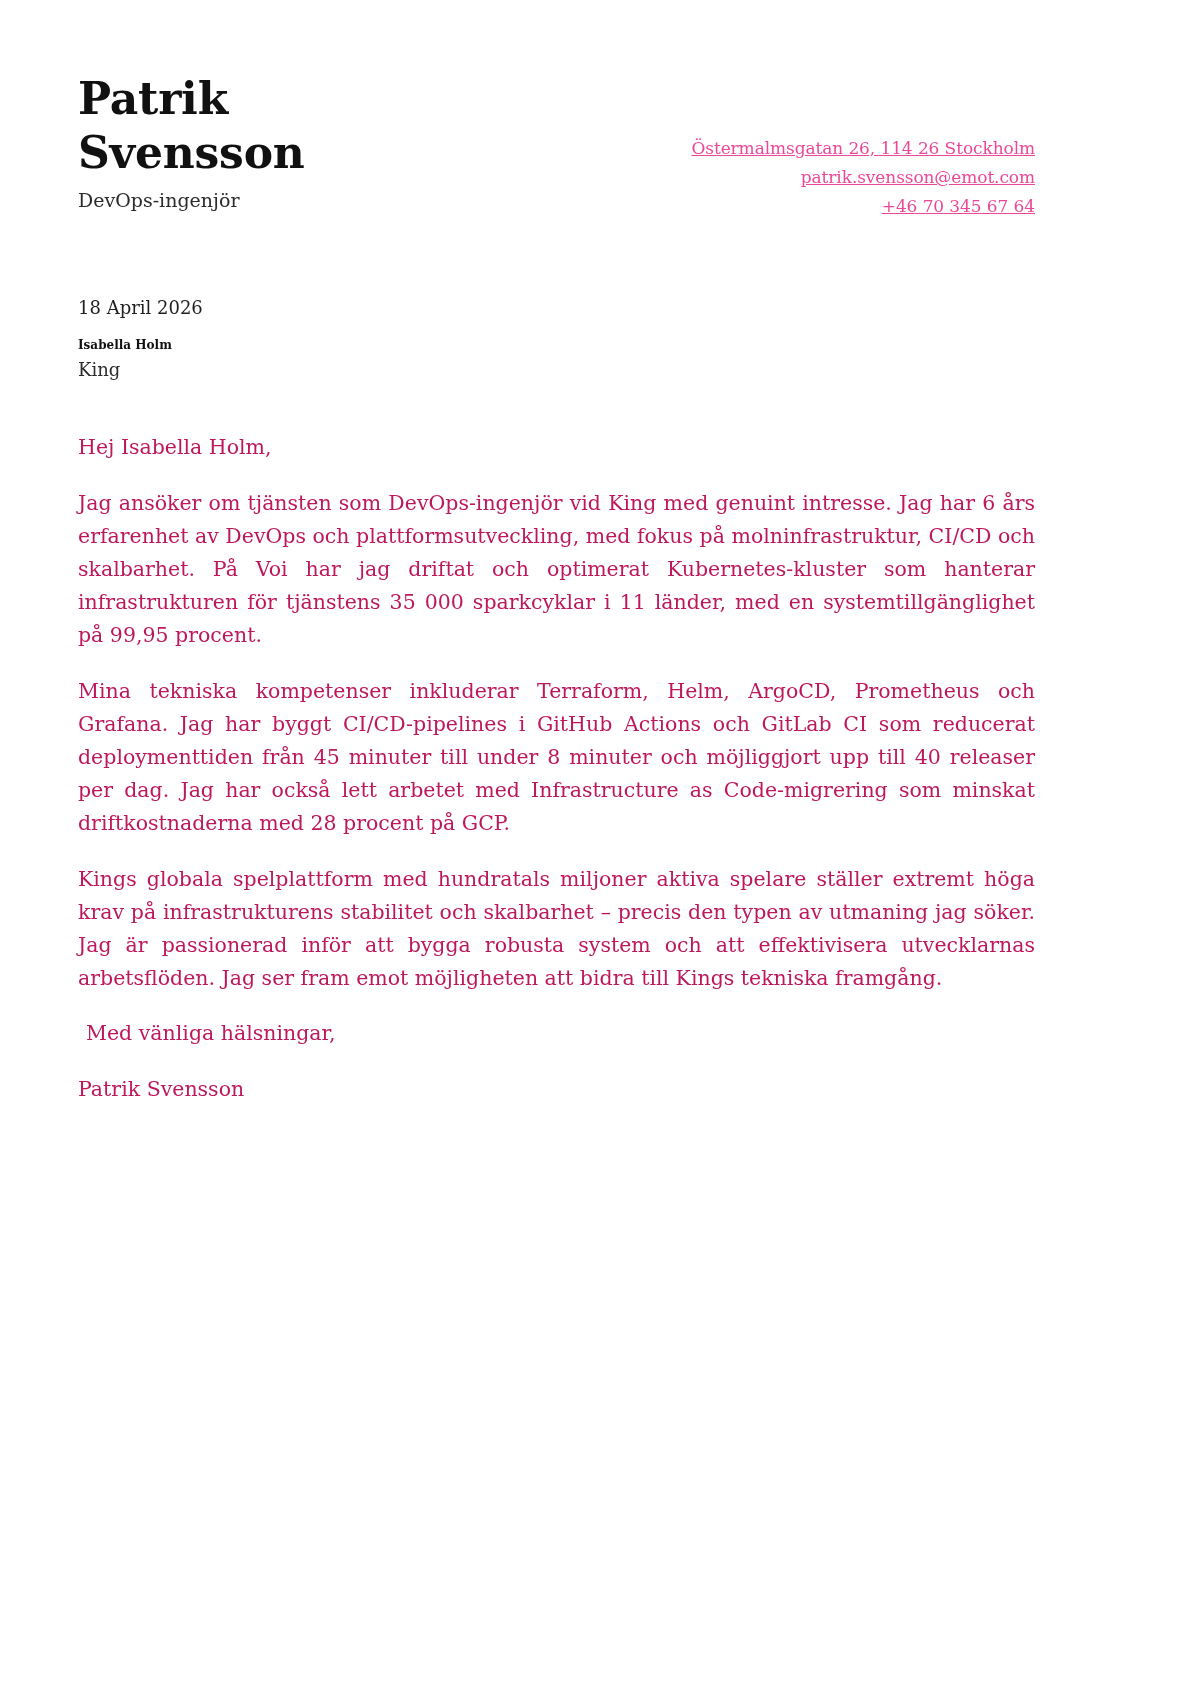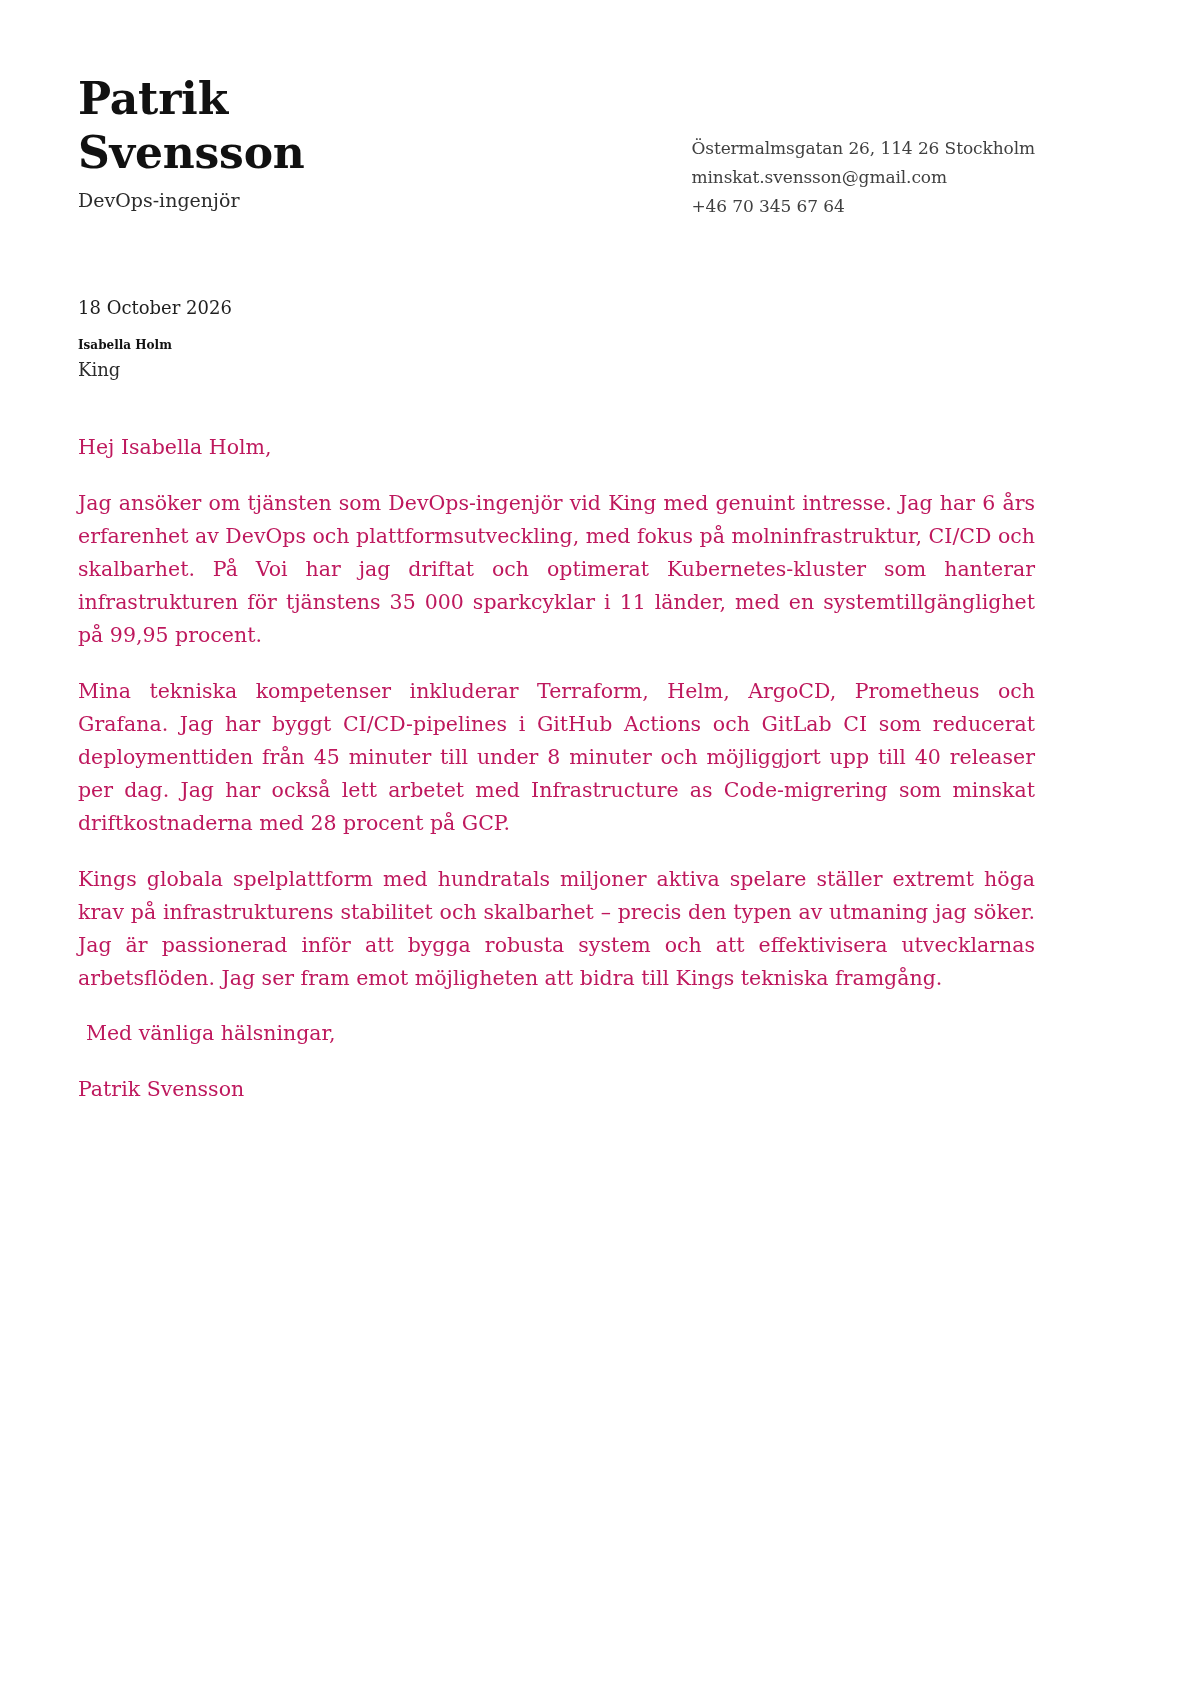--- a/index.html
+++ b/index.html
@@ -45,26 +45,27 @@
     max-width: 260px;
   }
   .job-title {
     font-size: 19px;
     line-height: 1.4;
     color: #2b2b2b;
     margin: 8px 0 16px 0;
     font-weight: 400;
   }
   .contact {
-    text-align: left;
+    text-align: right;
     padding-top: 62px;
     font-size: 17px;
     line-height: 1.72;
-    color: #404040;
+    color: #ec4899;
     white-space: nowrap;
+    text-decoration: underline;
   }
   .contact div {
     letter-spacing: -0.1px;
   }
 
   
   .meta {
     margin-bottom: 48px;
   }
   .date {
@@ -112,27 +113,27 @@
 
 <div class="page">
 
   <div class="letter-header">
     <div class="identity">
       <h1 class="name">Patrik Svensson</h1>
       <div class="job-title">DevOps-ingenjör</div>
     </div>
     <div class="contact">
       <div>Östermalmsgatan 26, 114 26 Stockholm</div>
-      <div>minskat.svensson@gmail.com</div>
+      <div>patrik.svensson@emot.com</div>
       <div>+46 70 345 67 64</div>
     </div>
   </div>
 
   <div class="meta">
-    <div class="date">18 October 2026</div>
+    <div class="date">18 April 2026</div>
     <div class="recipient-name">Isabella Holm</div>
     <div class="recipient-company">King</div>
   </div>
 
   <div class="body-copy">
     <p class="salutation">Hej Isabella Holm,</p>
     <p class="paragraph">Jag ansöker om tjänsten som DevOps-ingenjör vid King med genuint intresse. Jag har 6 års erfarenhet av DevOps och plattformsutveckling, med fokus på molninfrastruktur, CI/CD och skalbarhet. På Voi har jag driftat och optimerat Kubernetes-kluster som hanterar infrastrukturen för tjänstens 35 000 sparkcyklar i 11 länder, med en systemtillgänglighet på 99,95 procent.</p>
     <p class="paragraph">Mina tekniska kompetenser inkluderar Terraform, Helm, ArgoCD, Prometheus och Grafana. Jag har byggt CI/CD-pipelines i GitHub Actions och GitLab CI som reducerat deploymenttiden från 45 minuter till under 8 minuter och möjliggjort upp till 40 releaser per dag. Jag har också lett arbetet med Infrastructure as Code-migrering som minskat driftkostnaderna med 28 procent på GCP.</p>
     <p class="paragraph">Kings globala spelplattform med hundratals miljoner aktiva spelare ställer extremt höga krav på infrastrukturens stabilitet och skalbarhet – precis den typen av utmaning jag söker. Jag är passionerad inför att bygga robusta system och att effektivisera utvecklarnas arbetsflöden. Jag ser fram emot möjligheten att bidra till Kings tekniska framgång.</p>
     <p class="closing">Med vänliga hälsningar,</p>

